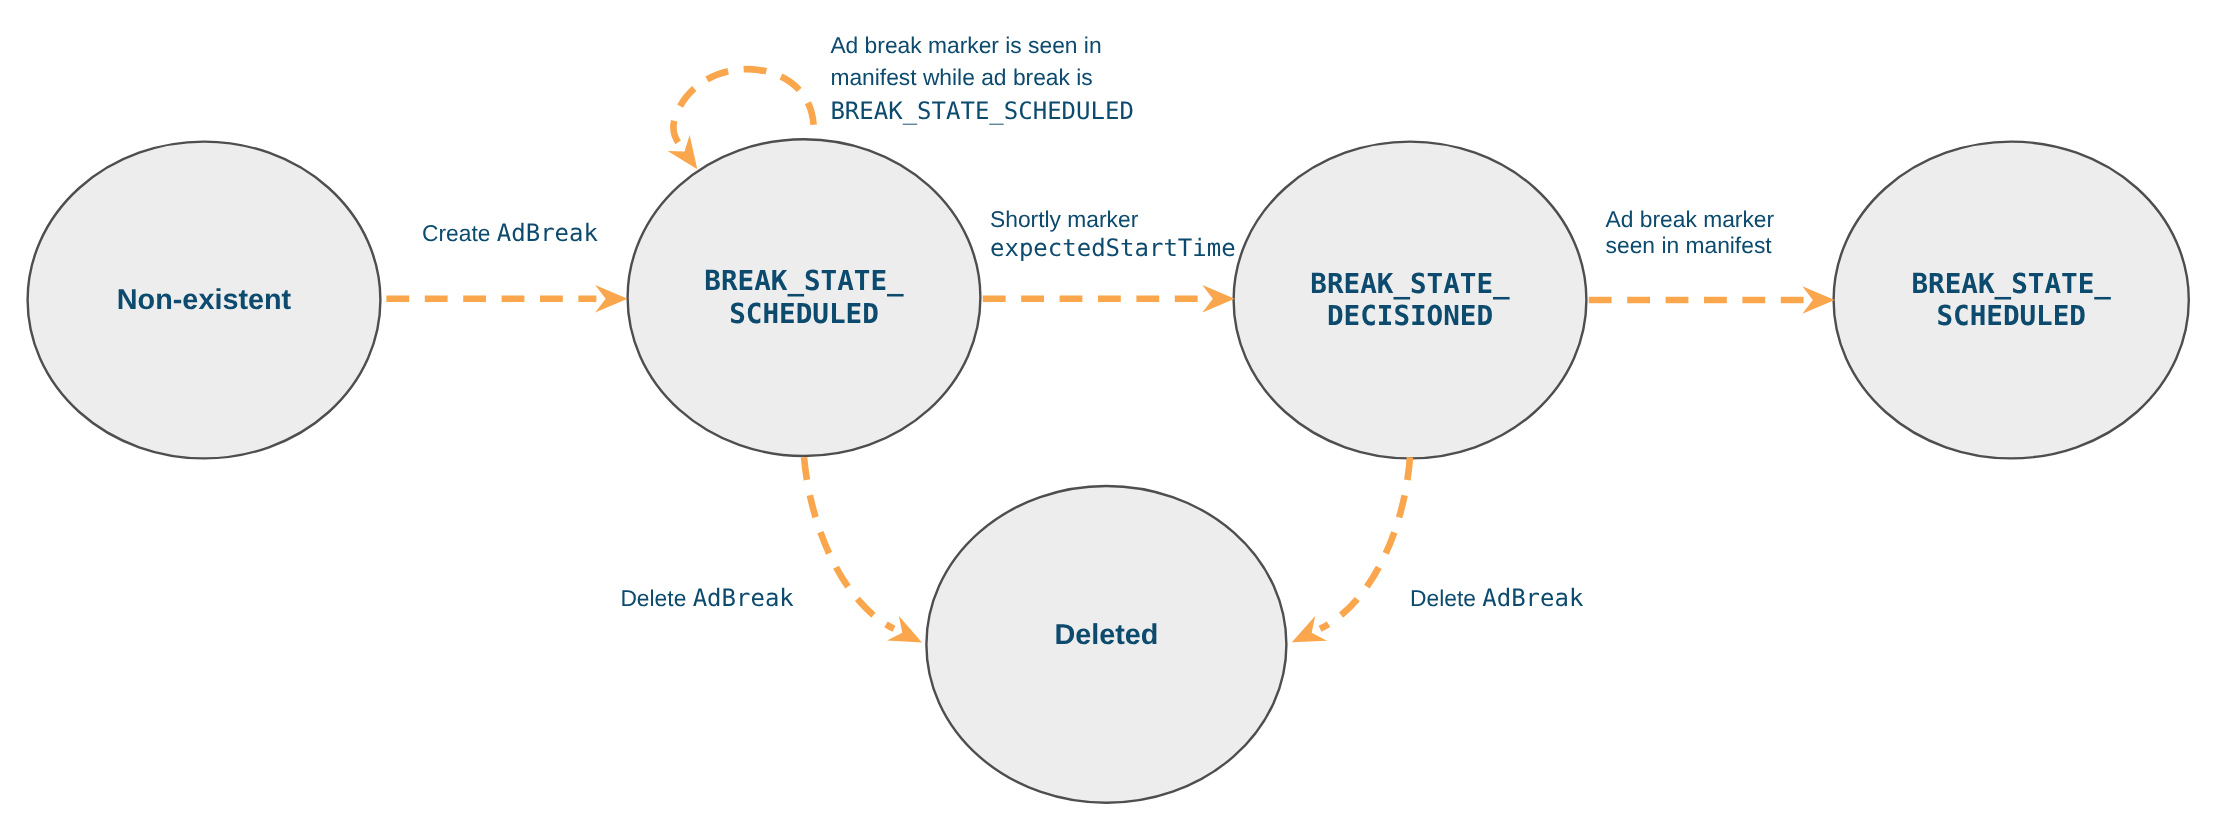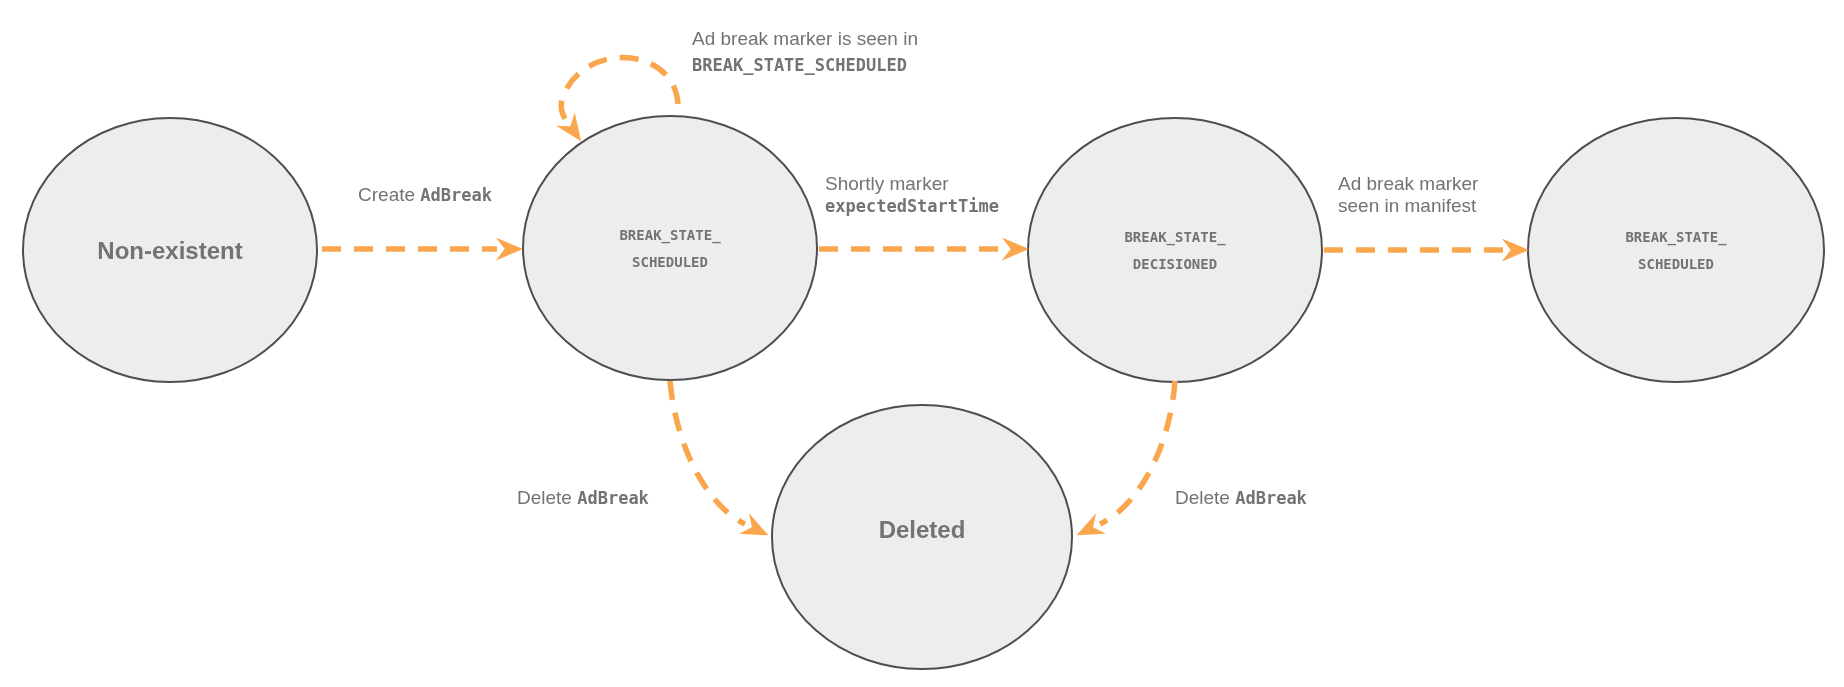--- a/index.html
+++ b/index.html
@@ -1,28 +1,28 @@
 <!DOCTYPE html>
 <html><head>
 <meta charset="utf-8">
 <style>
   html,body{margin:0;padding:0;background:#ffffff;}
   .canvas{position:relative;width:1844px;height:687px;background:#ffffff;overflow:hidden;
           font-family:"Liberation Sans",sans-serif;}
   .layer{position:absolute;left:0;top:0;}
   .node{fill:#EDEDED;stroke:#4E4E50;stroke-width:2;}
   .edge{fill:none;stroke:#F9A64D;stroke-width:5.5;stroke-dasharray:19 13;stroke-linecap:butt;}
-  .label{position:absolute;color:#737373;white-space:nowrap;}
+  .label{position:absolute;color:#0c4a6e;white-space:nowrap;}
   .node-label{transform:translate(-50%,-50%);text-align:center;font-weight:700;
               font-family:"Liberation Sans",sans-serif;font-size:24px;line-height:27px;}
-  .node-label .mono-line{display:block;font-family:"DejaVu Sans Mono",monospace;font-size:14px;font-weight:700;}
+  .node-label .mono-line{display:block;font-family:"DejaVu Sans Mono",monospace;font-size:23px;font-weight:700;}
   .edge-label{font-family:"Liberation Sans",sans-serif;font-size:19px;line-height:22px;}
   .edge-label.centered{transform:translate(-50%,-50%);}
   .edge-label.tall{line-height:27px;}
-  .code{font-family:"DejaVu Sans Mono",monospace;font-size:17px;font-weight:bold;}
+  .code{font-family:"DejaVu Sans Mono",monospace;font-size:20px;}
   .ln{display:block;}
 </style>
 </head>
 <body>
 
 <div class="canvas">
 
   <svg class="layer" width="1844" height="687" viewBox="0 0 1844 687">
     <defs>
       <marker id="arrowhead" viewBox="0 0 13 11" markerWidth="27" markerHeight="23" refX="0.5" refY="5.5" orient="auto" markerUnits="userSpaceOnUse">
@@ -66,20 +66,21 @@
   <div class="label node-label" style="left:922px;top:529px">
     <span>Deleted</span>
   </div>
 
   <div class="label edge-label centered" style="left:425px;top:195px">
     <span>Create </span><span class="code">AdBreak</span>
   </div>
 
   <div class="label edge-label tall" style="left:692px;top:25px">
     <span class="ln">Ad break marker is seen in</span>
+    <span class="ln">manifest while ad break is</span>
     <span class="ln code">BREAK_STATE_SCHEDULED</span>
   </div>
 
   <div class="label edge-label" style="left:825px;top:173px">
     <span class="ln">Shortly marker</span>
     <span class="ln code">expectedStartTime</span>
   </div>
 
   <div class="label edge-label" style="left:1338px;top:173px">
     <span class="ln">Ad break marker</span>

